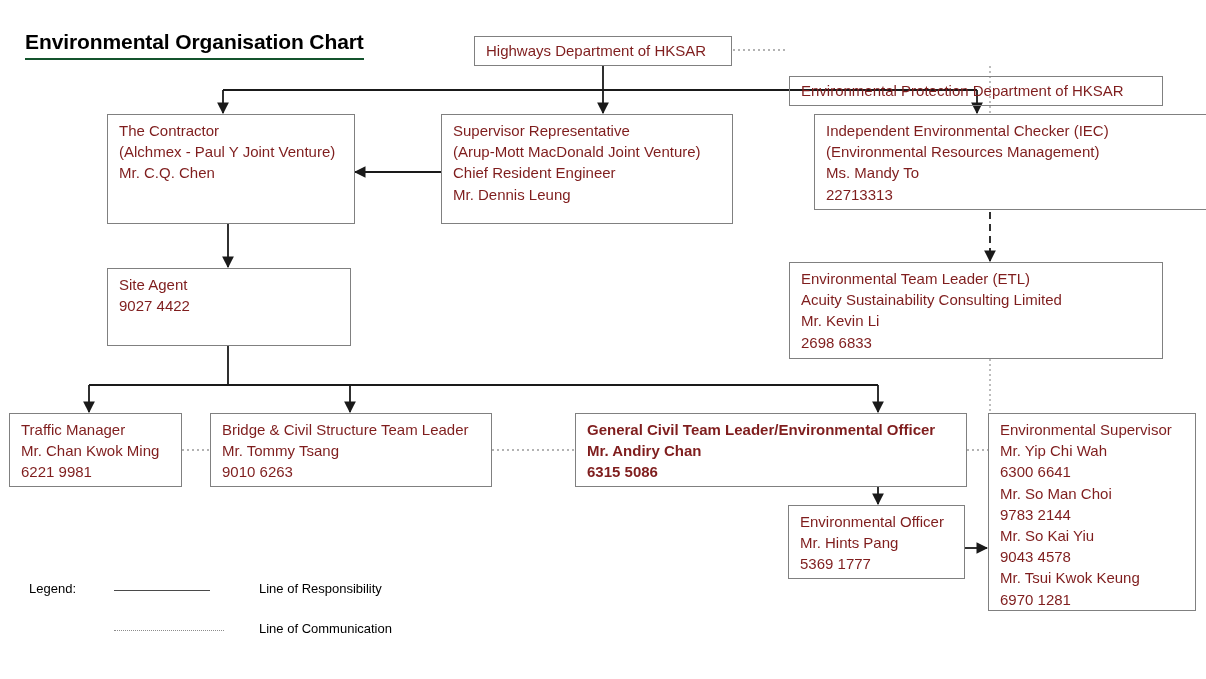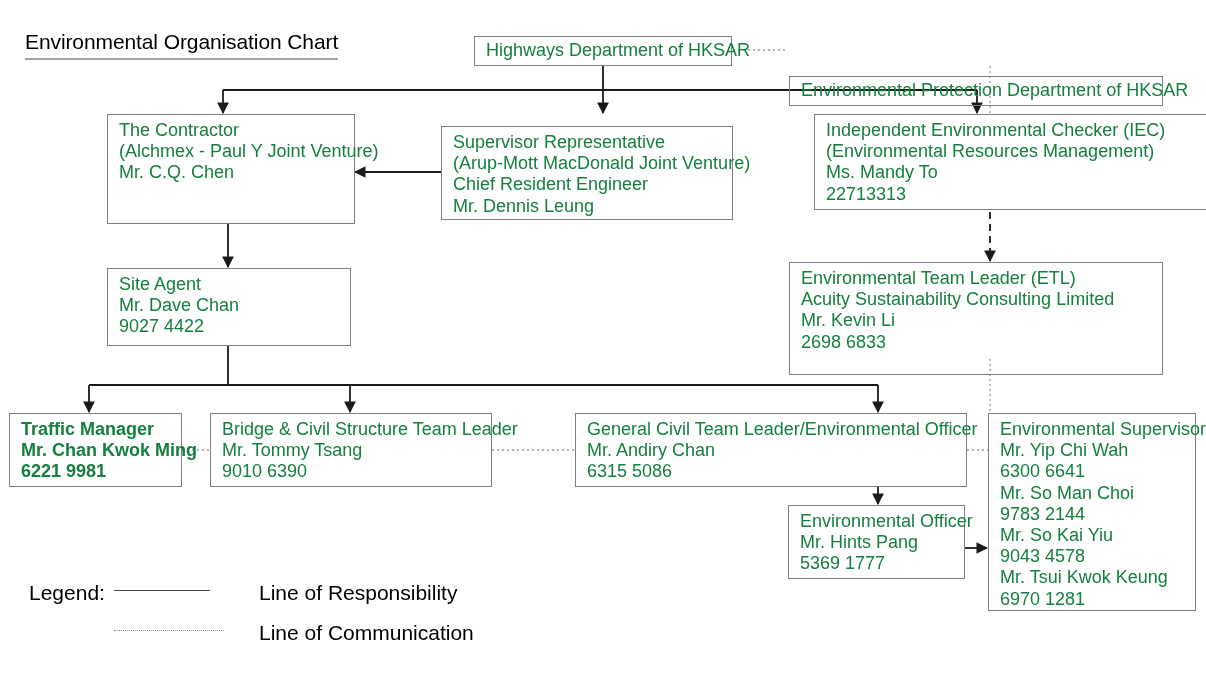--- a/index.html
+++ b/index.html
@@ -23,50 +23,50 @@
     width: 1206px;
     height: 679px;
     pointer-events: none;
   }
   .node {
     position: absolute;
     box-sizing: border-box;
     border: 1px solid #808080;
     background: transparent;
     padding: 5px 9px 5px 11px;
-    font-size: 18px;
+    font-size: 15px;
     line-height: 21.2px;
-    color: #15803d;
+    color: #7f1d1d;
     z-index: 3;
   }
   .node .ln {
     display: block;
     white-space: nowrap;
   }
   .node.center {
     display: flex;
     align-items: center;
     padding-top: 0;
     padding-bottom: 0;
   }
   #title {
     position: absolute;
     left: 25px;
     top: 30px;
     font-size: 21px;
-    font-weight: normal;
+    font-weight: bold;
     letter-spacing: -0.1px;
-    border-bottom: 2px solid #a3a3a3;
+    border-bottom: 2px solid #14532d;
     padding-bottom: 4px;
     z-index: 4;
     white-space: nowrap;
   }
   .legend-label {
     position: absolute;
-    font-size: 21px;
+    font-size: 13px;
     white-space: nowrap;
     z-index: 4;
     text-align: center;
   }
   .legend-swatch {
     position: absolute;
     z-index: 4;
   }
   .legend-solid {
     border-top: 1.6px solid #4a4a4a;
@@ -130,60 +130,59 @@
   <div class="node center" style="left:789px; top:36px; width:374px; height:30px;margin-top:40px;">
     <span class="ln">Environmental Protection Department of HKSAR</span>
   </div>
 
   <div class="node" style="left:107px; top:114px; width:248px; height:110px;">
     <span class="ln">The Contractor</span>
     <span class="ln">(Alchmex - Paul Y Joint Venture)</span>
     <span class="ln">Mr. C.Q. Chen</span>
   </div>
 
-  <div class="node" style="left:441px; top:126px; width:292px; height:94px;">
+  <div class="node" style="left:441px; top:114px; width:292px; height:110px;">
     <span class="ln">Supervisor Representative</span>
     <span class="ln">(Arup-Mott MacDonald Joint Venture)</span>
     <span class="ln">Chief Resident Engineer</span>
     <span class="ln">Mr. Dennis Leung</span>
   </div>
 
   <div class="node" style="left:814px; top:114px; width:442px; height:96px;">
     <span class="ln">Independent Environmental Checker (IEC)</span>
     <span class="ln">(Environmental Resources Management)</span>
     <span class="ln">Ms. Mandy To</span>
     <span class="ln">22713313</span>
   </div>
 
   <div class="node" style="left:107px; top:268px; width:244px; height:78px;">
     <span class="ln">Site Agent</span>
-    <span class="ln">Mr. Dave Chan</span>
     <span class="ln">9027 4422</span>
   </div>
 
-  <div class="node" style="left:789px; top:262px; width:374px; height:113px;">
+  <div class="node" style="left:789px; top:262px; width:374px; height:97px;">
     <span class="ln">Environmental Team Leader (ETL)</span>
     <span class="ln">Acuity Sustainability Consulting Limited</span>
     <span class="ln">Mr. Kevin Li</span>
     <span class="ln">2698 6833</span>
   </div>
 
-  <div class="node" style="left:9px; top:413px; width:173px; height:74px;font-weight:bold;">
+  <div class="node" style="left:9px; top:413px; width:173px; height:74px;">
     <span class="ln">Traffic Manager</span>
     <span class="ln">Mr. Chan Kwok Ming</span>
     <span class="ln">6221 9981</span>
   </div>
 
   <div class="node" style="left:210px; top:413px; width:282px; height:74px;">
     <span class="ln">Bridge &amp; Civil Structure Team Leader</span>
     <span class="ln">Mr. Tommy Tsang</span>
-    <span class="ln">9010 6390</span>
-  </div>
-
-  <div class="node" style="left:575px; top:413px; width:392px; height:74px;">
+    <span class="ln">9010 6263</span>
+  </div>
+
+  <div class="node" style="left:575px; top:413px; width:392px; height:74px;font-weight:bold;">
     <span class="ln">General Civil Team Leader/Environmental Officer</span>
     <span class="ln">Mr. Andiry Chan</span>
     <span class="ln">6315 5086</span>
   </div>
 
   <div class="node" style="left:988px; top:413px; width:208px; height:198px;">
     <span class="ln">Environmental Supervisor</span>
     <span class="ln">Mr. Yip Chi Wah</span>
     <span class="ln">6300 6641</span>
     <span class="ln">Mr. So Man Choi</span>

